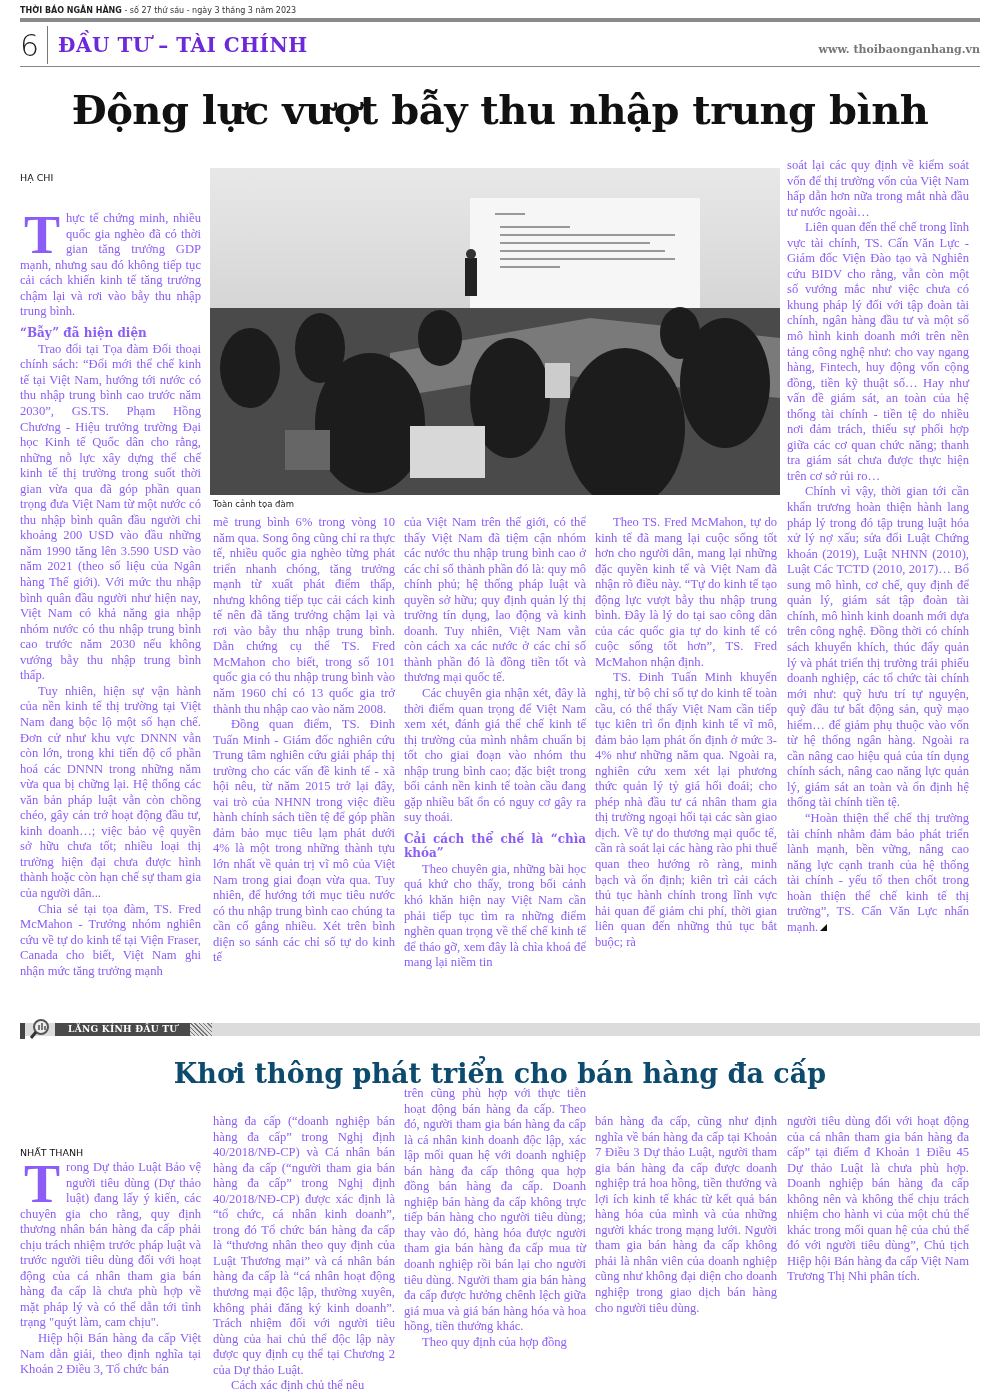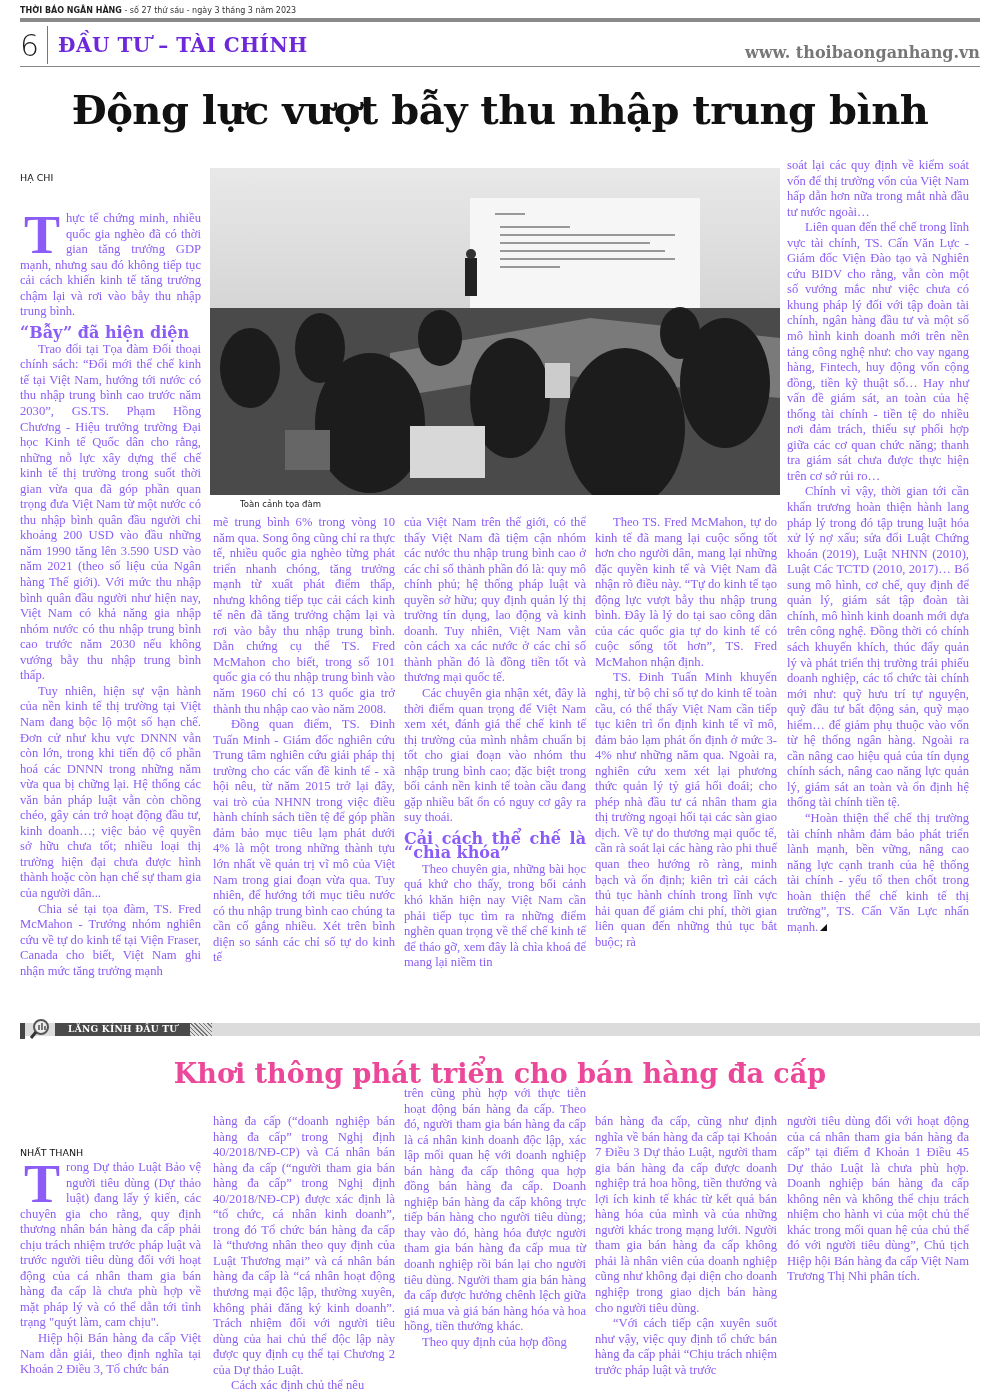--- a/index.html
+++ b/index.html
@@ -5,44 +5,44 @@
   * { box-sizing: border-box; margin: 0; padding: 0; }
   html, body { width: 1000px; height: 1393px; background: #fff; overflow: hidden; }
   body { position: relative; font-family: "Liberation Serif", serif; color: #111; }
 
   .topline { position: absolute; left: 20px; top: 6px; font-family: "DejaVu Sans", sans-serif; font-size: 8px; color: #333; }
   .topline b { font-weight: bold; color: #222; }
   .topbar { position: absolute; left: 20px; right: 20px; top: 18px; height: 4px; background: #8a8a8a; }
   .pagenum { position: absolute; left: 20px; top: 28px; font-family: "DejaVu Sans", sans-serif; font-size: 30px; font-weight: 300; color: #222; line-height: 36px; }
   .pagedivider { position: absolute; left: 47px; top: 26px; width: 1px; height: 38px; background: #777; }
   .section { position: absolute; left: 58px; top: 33px; font-family: "DejaVu Serif", serif; font-weight: bold; font-size: 20px; letter-spacing: 0.5px; color: #6d28d9; }
-  .site { position: absolute; right: 20px; top: 43px; font-family: "DejaVu Serif", serif; font-weight: bold; font-size: 16px; color: #777; }
+  .site { position: absolute; right: 20px; top: 43px; font-family: "DejaVu Serif", serif; font-weight: bold; font-size: 11px; color: #777; }
   .headrule { position: absolute; left: 20px; right: 20px; top: 66px; height: 1px; background: #888; }
 
   .headline { position: absolute; left: 0; right: 0; top: 86px; text-align: center; font-family: "DejaVu Serif", serif; font-weight: bold; font-size: 40px; letter-spacing: -0.5px; color: #111; }
 
   .byline { position: absolute; font-family: "DejaVu Sans", sans-serif; font-weight: normal; font-size: 9.5px; color: #111; }
 
   .col { position: absolute; font-size: 12.6px; line-height: 15.55px; text-align: justify; color: #8b5cf6; }
   .col p { text-indent: 18px; }
   .col p.noindent { text-indent: 0; }
-  .subhead { font-family: "DejaVu Serif", serif; font-weight: bold; font-size: 16px; line-height: 14px; margin: 6px 0 2px; text-indent: 0 !important; }
+  .subhead { font-family: "DejaVu Serif", serif; font-weight: bold; font-size: 12px; line-height: 14px; margin: 6px 0 2px; text-indent: 0 !important; }
   .dropcap { float: left; font-size: 54px; line-height: 40px; font-weight: bold; font-family: "Liberation Serif", serif; margin: 4px 6px 0 4px; }
 
   .photo { position: absolute; left: 210px; top: 168px; width: 570px; height: 327px; background: #555; overflow: hidden; }
-  .caption { position: absolute; left: 213px; top: 499px; font-family: "DejaVu Sans", sans-serif; font-size: 8.5px; color: #222; margin-left: 27px; }
+  .caption { position: absolute; left: 213px; top: 499px; font-family: "DejaVu Sans", sans-serif; font-size: 8.5px; color: #222; }
 
   .band { position: absolute; left: 20px; right: 20px; top: 1023px; height: 13px; background: #dcdcdc; }
   .band-dark { position: absolute; left: 20px; top: 1023px; width: 5px; height: 16px; background: #444; }
   .band-icon { position: absolute; left: 28px; top: 1017px; width: 24px; height: 24px; }
   .band-label-bg { position: absolute; left: 55px; top: 1023px; width: 140px; height: 13px; background: #4a4a4a; }
   .band-label { position: absolute; left: 68px; top: 1024px; font-family: "DejaVu Serif", serif; font-weight: bold; font-size: 9px; color: #fff; letter-spacing: 0.3px; }
   .band-hatch { position: absolute; left: 190px; top: 1023px; width: 22px; height: 13px; background: repeating-linear-gradient(45deg, #777 0 1px, #ddd 1px 3px); }
 
-  .headline2 { position: absolute; left: 0; right: 0; top: 1058px; text-align: center; font-family: "DejaVu Serif", serif; font-weight: bold; font-size: 27px; color: #ec4899; }
+  .headline2 { position: absolute; left: 0; right: 0; top: 1058px; text-align: center; font-family: "DejaVu Serif", serif; font-weight: bold; font-size: 27px; color: #0c4a6e; }
   .endmark { display: inline-block; width: 0; height: 0; border-left: 7px solid transparent; border-bottom: 7px solid #111; margin-left: 2px; }
 </style>
 </head>
 <body>
 
 <div>
   <div class="topline"><b>THỜI BÁO NGÂN HÀNG</b><span> - số 27 thứ sáu - ngày 3 tháng 3 năm 2023</span></div>
   <div class="topbar"></div>
   <div class="pagenum">6</div>
   <div class="pagedivider"></div>
@@ -147,17 +147,16 @@
 <div class="col" id="a2c2" style="left:213px; top:1114px; width:182px;">
     <p class="noindent"><span>hàng đa cấp (“doanh nghiệp bán hàng đa cấp” trong Nghị định 40/2018/NĐ-CP) và Cá nhân bán hàng đa cấp (“người tham gia bán hàng đa cấp” trong Nghị định 40/2018/NĐ-CP) được xác định là “tổ chức, cá nhân kinh doanh”, trong đó Tổ chức bán hàng đa cấp là “thương nhân theo quy định của Luật Thương mại” và cá nhân bán hàng đa cấp là “cá nhân hoạt động thương mại độc lập, thường xuyên, không phải đăng ký kinh doanh”. Trách nhiệm đối với người tiêu dùng của hai chủ thể độc lập này được quy định cụ thể tại Chương 2 của Dự thảo Luật.</span></p>
     <p><span>Cách xác định chủ thể nêu</span></p>
   </div>
 <div class="col" id="a2c3" style="left:404px; top:1086px; width:182px;">
     <p class="noindent"><span>trên cũng phù hợp với thực tiễn hoạt động bán hàng đa cấp. Theo đó, người tham gia bán hàng đa cấp là cá nhân kinh doanh độc lập, xác lập mối quan hệ với doanh nghiệp bán hàng đa cấp thông qua hợp đồng bán hàng đa cấp. Doanh nghiệp bán hàng đa cấp không trực tiếp bán hàng cho người tiêu dùng; thay vào đó, hàng hóa được người tham gia bán hàng đa cấp mua từ doanh nghiệp rồi bán lại cho người tiêu dùng. Người tham gia bán hàng đa cấp được hưởng chênh lệch giữa giá mua và giá bán hàng hóa và hoa hồng, tiền thưởng khác.</span></p>
     <p><span>Theo quy định của hợp đồng</span></p>
   </div>
 <div class="col" id="a2c4" style="left:595px; top:1114px; width:182px;">
     <p class="noindent"><span>bán hàng đa cấp, cũng như định nghĩa về bán hàng đa cấp tại Khoản 7 Điều 3 Dự thảo Luật, người tham gia bán hàng đa cấp được doanh nghiệp trả hoa hồng, tiền thưởng và lợi ích kinh tế khác từ kết quả bán hàng hóa của mình và của những người khác trong mạng lưới. Người tham gia bán hàng đa cấp không phải là nhân viên của doanh nghiệp cũng như không đại diện cho doanh nghiệp trong giao dịch bán hàng cho người tiêu dùng.</span></p>
-    <p><span>“Với cách tiếp cận xuyên suốt như vậy, việc quy định tổ chức bán hàng đa cấp phải “Chịu trách nhiệm trước pháp luật và trước</span></p>
   </div>
 <div class="col" id="a2c5" style="left:787px; top:1114px; width:182px;">
     <p class="noindent"><span>người tiêu dùng đối với hoạt động của cá nhân tham gia bán hàng đa cấp” tại điểm đ Khoản 1 Điều 45 Dự thảo Luật là chưa phù hợp. Doanh nghiệp bán hàng đa cấp không nên và không thể chịu trách nhiệm cho hành vi của một chủ thể khác trong mối quan hệ của chủ thể đó với người tiêu dùng”, Chủ tịch Hiệp hội Bán hàng đa cấp Việt Nam Trương Thị Nhi phân tích.</span></p>
   </div>
 
 </body></html>

